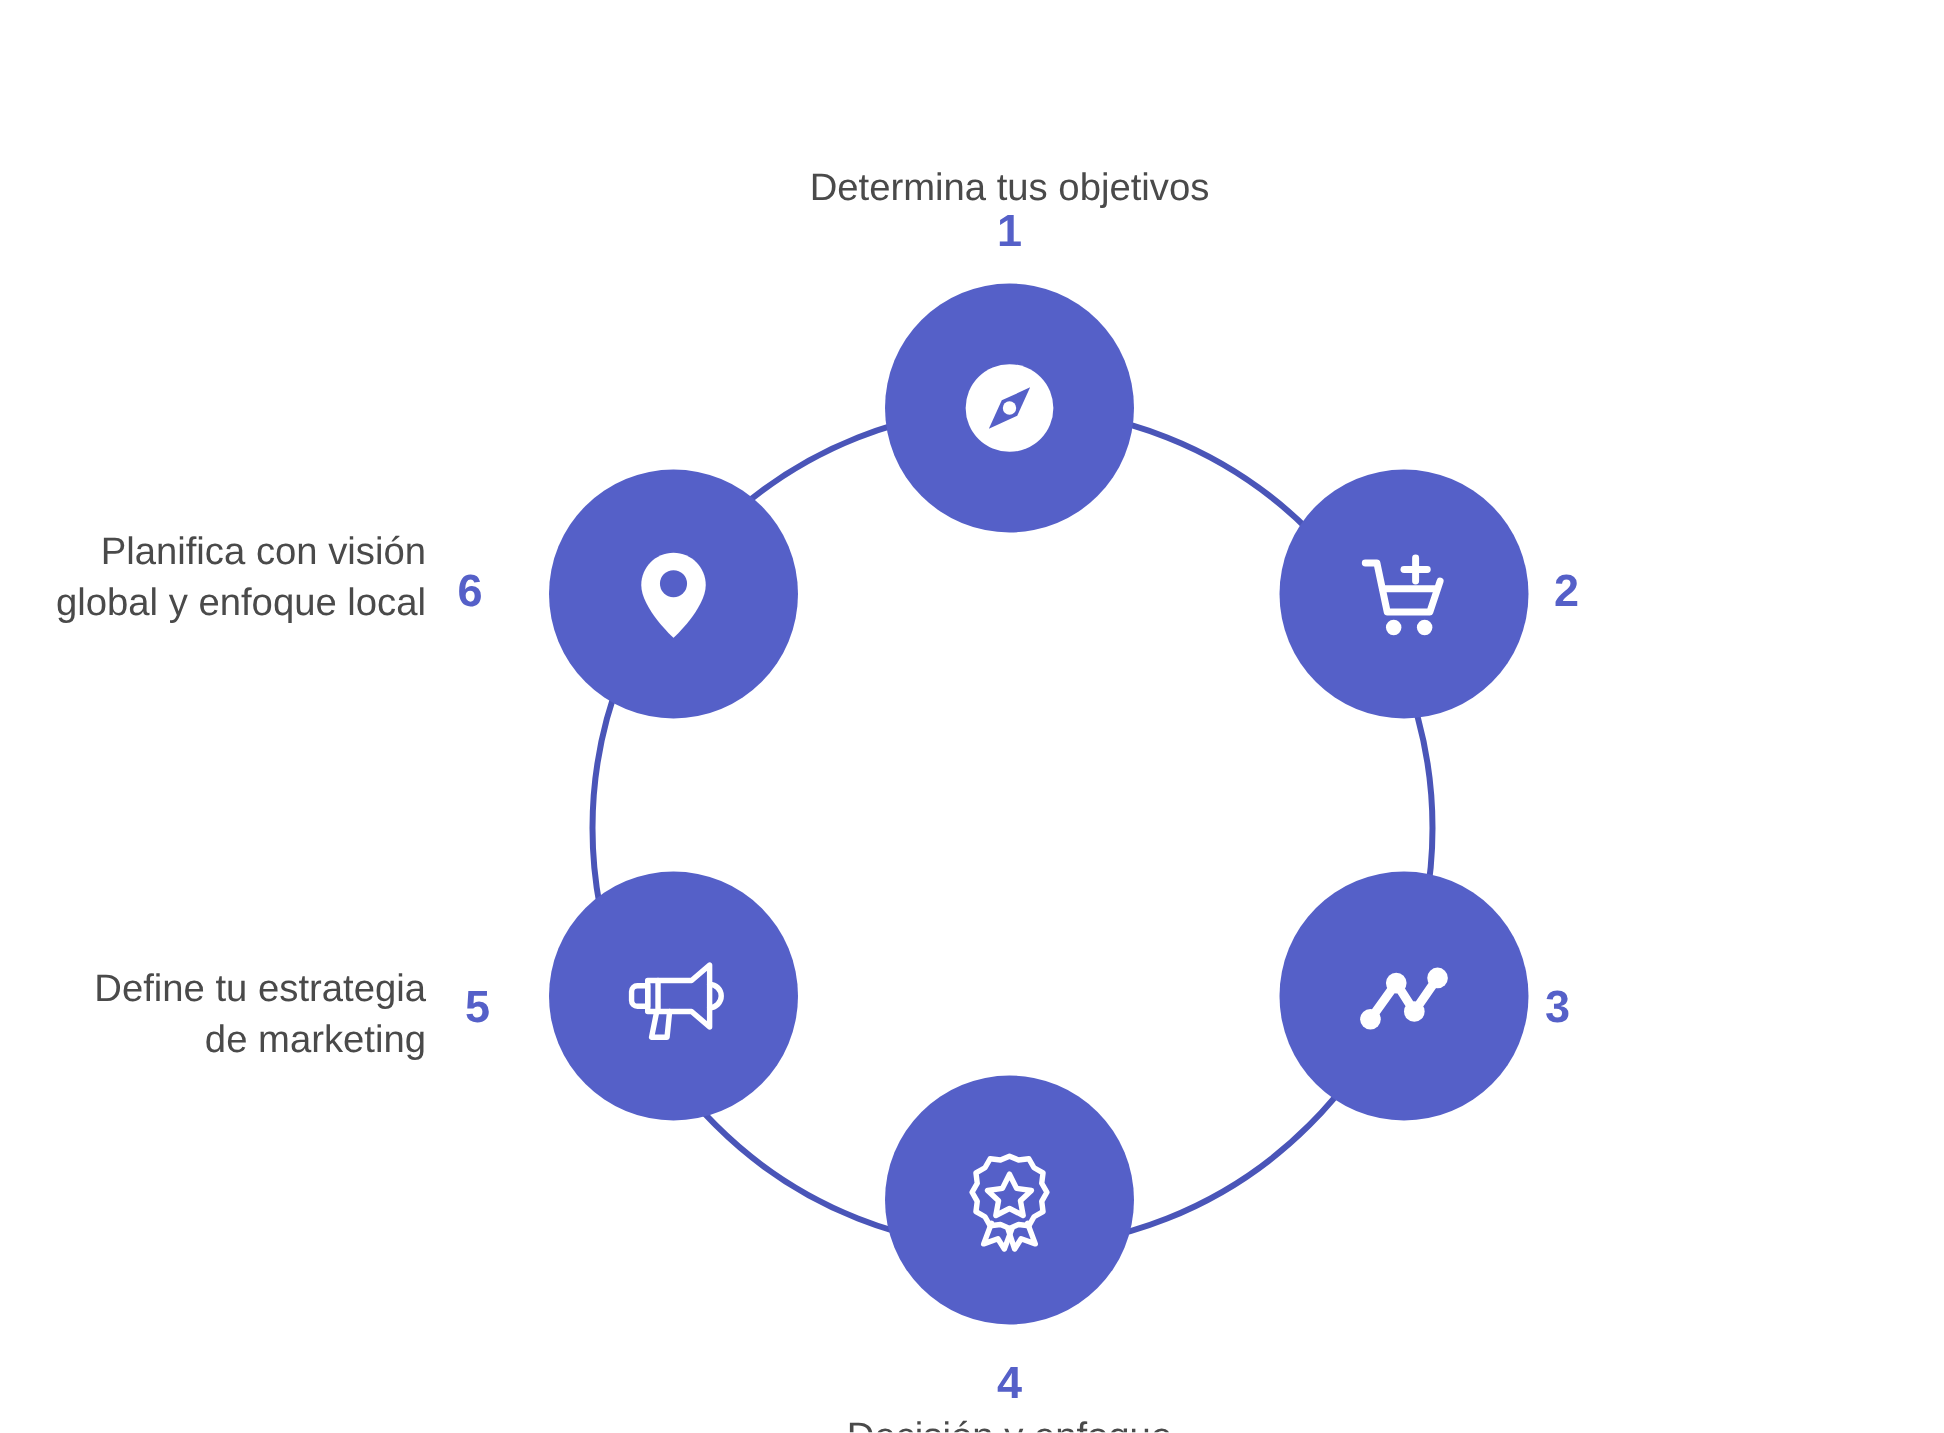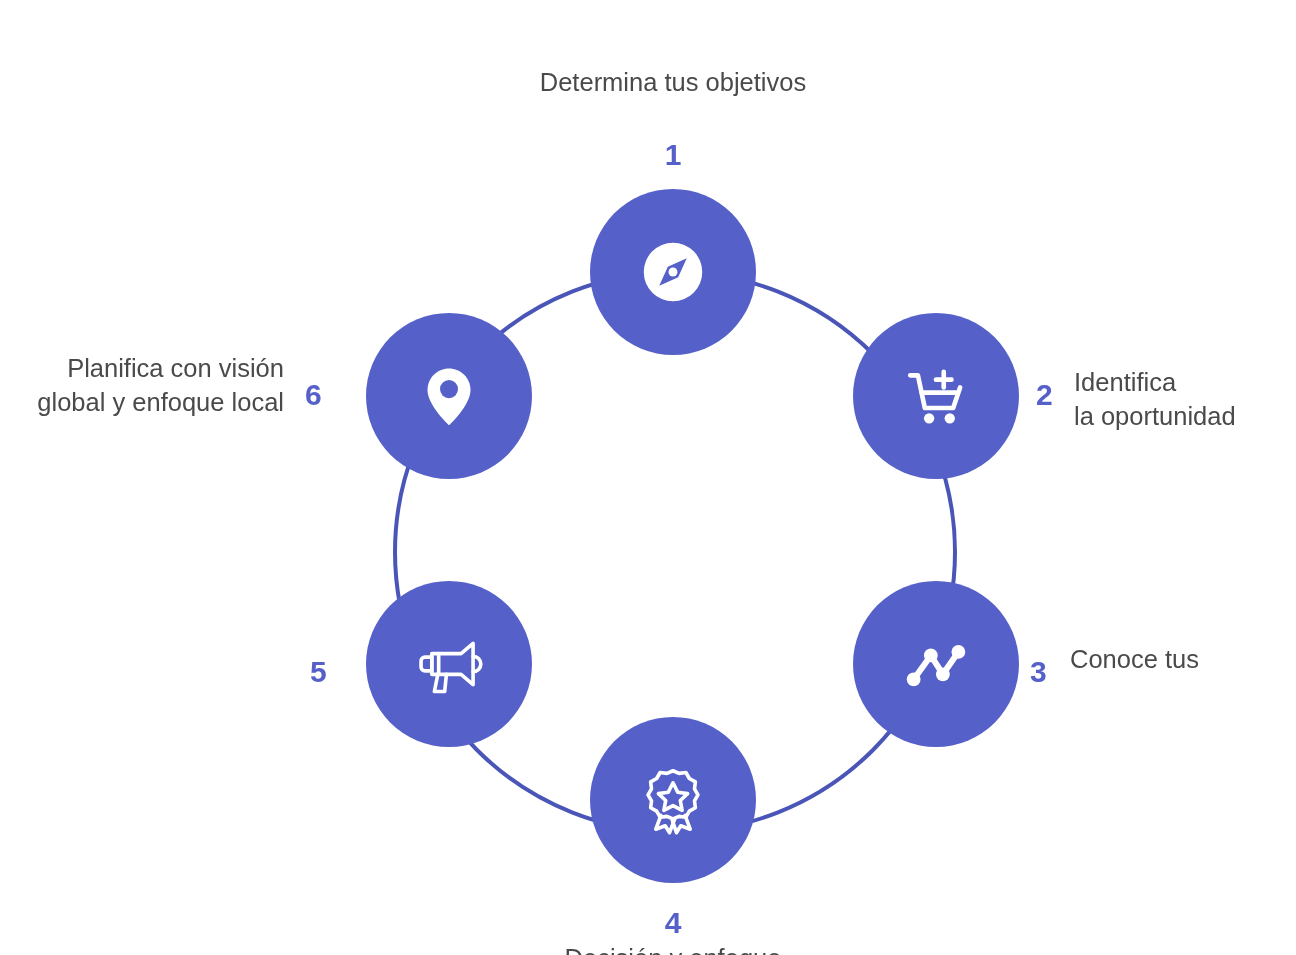--- a/index.html
+++ b/index.html
@@ -59,21 +59,21 @@
   .label .line { display: block; }
 
   .num {
     position: absolute;
     color: #5560c8;
     font-size: 30px;
     font-weight: 700;
     line-height: 1;
   }
 
-  .lbl-top   { text-align: center; }
+  .lbl-top   { text-align: center; margin-top: 43px; }
   .lbl-right { text-align: left; }
   .lbl-left  { text-align: right; }
   .lbl-bot   { text-align: center; }
 
   
   #label-1 { left: 413px; top: 66px;  width: 520px; }
   #num-1   { left: 413px; top: 140px; width: 520px; text-align: center; }
 
   #num-2   { left: 1036px; top: 380px; width: 26px; text-align: left; }
   #label-2 { left: 1074px; top: 366px; }
@@ -167,36 +167,35 @@
       <circle cx="50" cy="42" r="10.5" fill="#5560c8"></circle>
     </svg>
   </div>
 
   <div class="label lbl-top" id="label-1">
     <span class="line">Determina tus objetivos</span>
   </div>
   <div class="num" id="num-1">1</div>
 
   <div class="num" id="num-2">2</div>
-  <div class="label lbl-right" id="label-2">
-    <span class="line">Identifica</span>
-    <span class="line">la oportunidad</span>
-  </div>
 
   <div class="num" id="num-3">3</div>
   <div class="label lbl-right" id="label-3">
-    <span class="line">Conoce tus</span>
   </div>
 
   <div class="num" id="num-4">4</div>
   <div class="label lbl-bot" id="label-4">
     <span class="line">Decisión y enfoque</span>
   </div>
 
   <div class="num" id="num-5">5</div>
+  <div class="label lbl-left" id="label-5">
+    <span class="line">Define tu estrategia</span>
+    <span class="line">de marketing</span>
+  </div>
 
   <div class="num" id="num-6">6</div>
   <div class="label lbl-left" id="label-6">
     <span class="line">Planifica con visión</span>
     <span class="line">global y enfoque local</span>
   </div>
 
 </div>
 
 </body></html>

